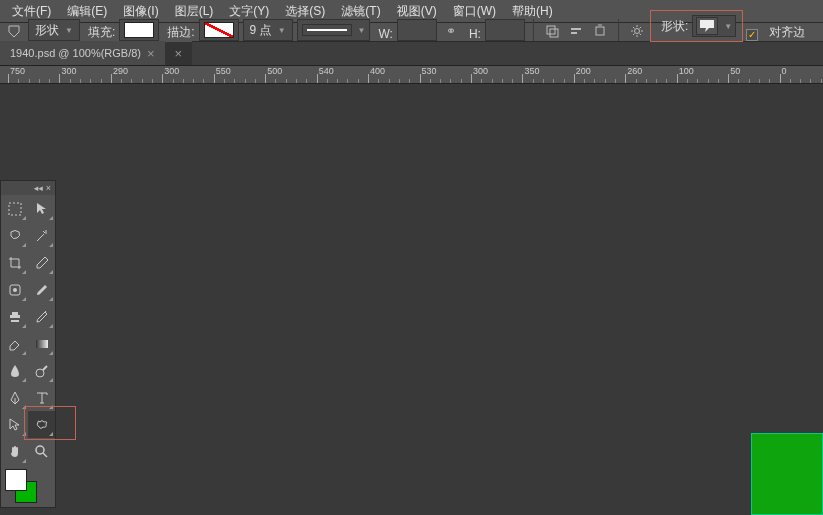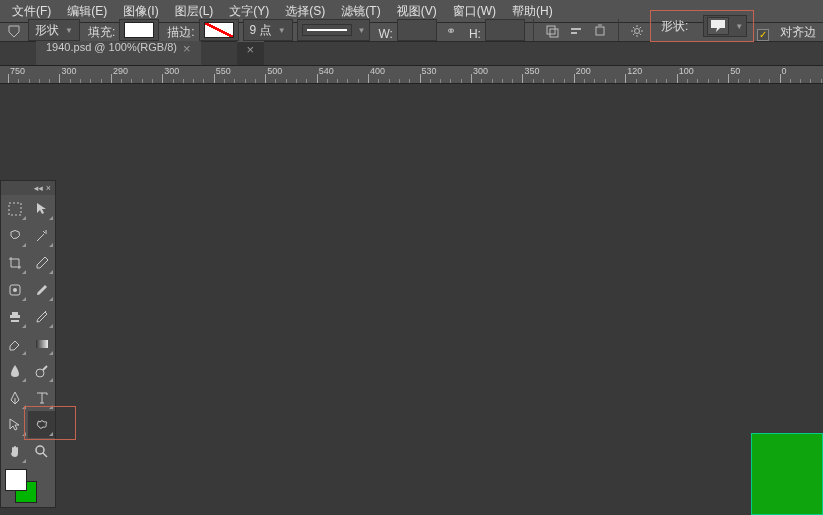--- a/index.html
+++ b/index.html
@@ -23,21 +23,21 @@
 .opt-stroke-line { width: 40px; height: 2px; background: #fff; }
 .opt-sep { width: 1px; height: 22px; background: #3a3a3a; margin: 0 4px; }
 .opt-highlight { outline: 1px solid #c4634f; }
 .custom-shape-sw { width: 22px; height: 18px; background: #555; border: 1px solid #333; display: flex; align-items: center; justify-content: center; }
 .custom-shape-sw svg { width: 16px; height: 14px; }
 .checkbox { width: 12px; height: 12px; border: 1px solid #888; background: #4a4a4a; display: inline-flex; align-items: center; justify-content: center; margin-right: 3px; }
 .checkbox .check { color: #fc0; font-size: 10px; line-height: 1; }
 
 
 .tabsbar { background: #3d3d3d; height: 24px; display: flex; align-items: flex-end; border-bottom: 1px solid #222; }
-.tab { height: 24px; padding: 0 10px; display: flex; gap: 6px; font-size: 11px; cursor: pointer; margin-left: 36px; }
+.tab { height: 24px; padding: 0 10px; display: flex; align-items: center; gap: 6px; font-size: 11px; cursor: pointer; }
 .tab.inactive { background: #4a4a4a; color: #ccc; }
 .tab.active { background: #333; color: #e0e0e0; border-top: 1px solid #555; }
 .tab .close { color: #999; font-size: 13px; }
 
 
 .ruler-h { background: #535353; height: 18px; position: relative; border-bottom: 1px solid #222; overflow: hidden; }
 .ruler-tick { position: absolute; top: 0; height: 18px; }
 .ruler-tick .line { width: 1px; height: 6px; background: #aaa; position: absolute; bottom: 0; }
 .ruler-tick.major .line { height: 10px; }
 .ruler-tick .num { position: absolute; top: 0; left: 2px; font-size: 9px; color: #ccc; }
@@ -130,21 +130,21 @@
         <path d="M5 1 L9 1" stroke="#bbb"></path>
       </svg>
     </span>
   <div class="opt-sep"></div>
   <span class="opt-icon">
       <svg width="14" height="14" viewBox="0 0 14 14">
         <circle cx="7" cy="7" r="2.5" fill="none" stroke="#bbb"></circle>
         <path d="M7 1 L7 3 M7 11 L7 13 M1 7 L3 7 M11 7 L13 7 M3 3 L4.5 4.5 M9.5 9.5 L11 11 M3 11 L4.5 9.5 M9.5 4.5 L11 3" stroke="#bbb"></path>
       </svg>
     </span>
-  <div class="opt-highlight" style="display:flex;align-items:center;gap:15px;padding:4px 6px;">
+  <div class="opt-highlight" style="display:flex;align-items:center;gap:4px;padding:4px 6px;">
     <span class="opt-label">形状:</span>
     <div class="opt-dropdown" style="padding:2px 3px;">
       <div class="custom-shape-sw">
         <svg viewBox="0 0 16 14">
             <path d="M1 1 L15 1 L15 9 L10 9 L6 13 L7 9 L1 9 Z" fill="#eee"></path>
           </svg>
       </div>
       <span class="arrow">▼</span>
     </div>
   </div>
@@ -256,21 +256,21 @@
     <div class="ruler-tick major" style="left: 573.812px;">
       <div class="line"></div>
       <div class="num">200</div>
     </div>
     <div class="ruler-sub" style="left: 584.1px;"></div>
     <div class="ruler-sub" style="left: 594.388px;"></div>
     <div class="ruler-sub" style="left: 604.675px;"></div>
     <div class="ruler-sub" style="left: 614.962px;"></div>
     <div class="ruler-tick major" style="left: 625.25px;">
       <div class="line"></div>
-      <div class="num">120</div>
+      <div class="num">260</div>
     </div>
     <div class="ruler-sub" style="left: 635.538px;"></div>
     <div class="ruler-sub" style="left: 645.825px;"></div>
     <div class="ruler-sub" style="left: 656.112px;"></div>
     <div class="ruler-sub" style="left: 666.4px;"></div>
     <div class="ruler-tick major" style="left: 676.688px;">
       <div class="line"></div>
       <div class="num">100</div>
     </div>
     <div class="ruler-sub" style="left: 686.975px;"></div>

